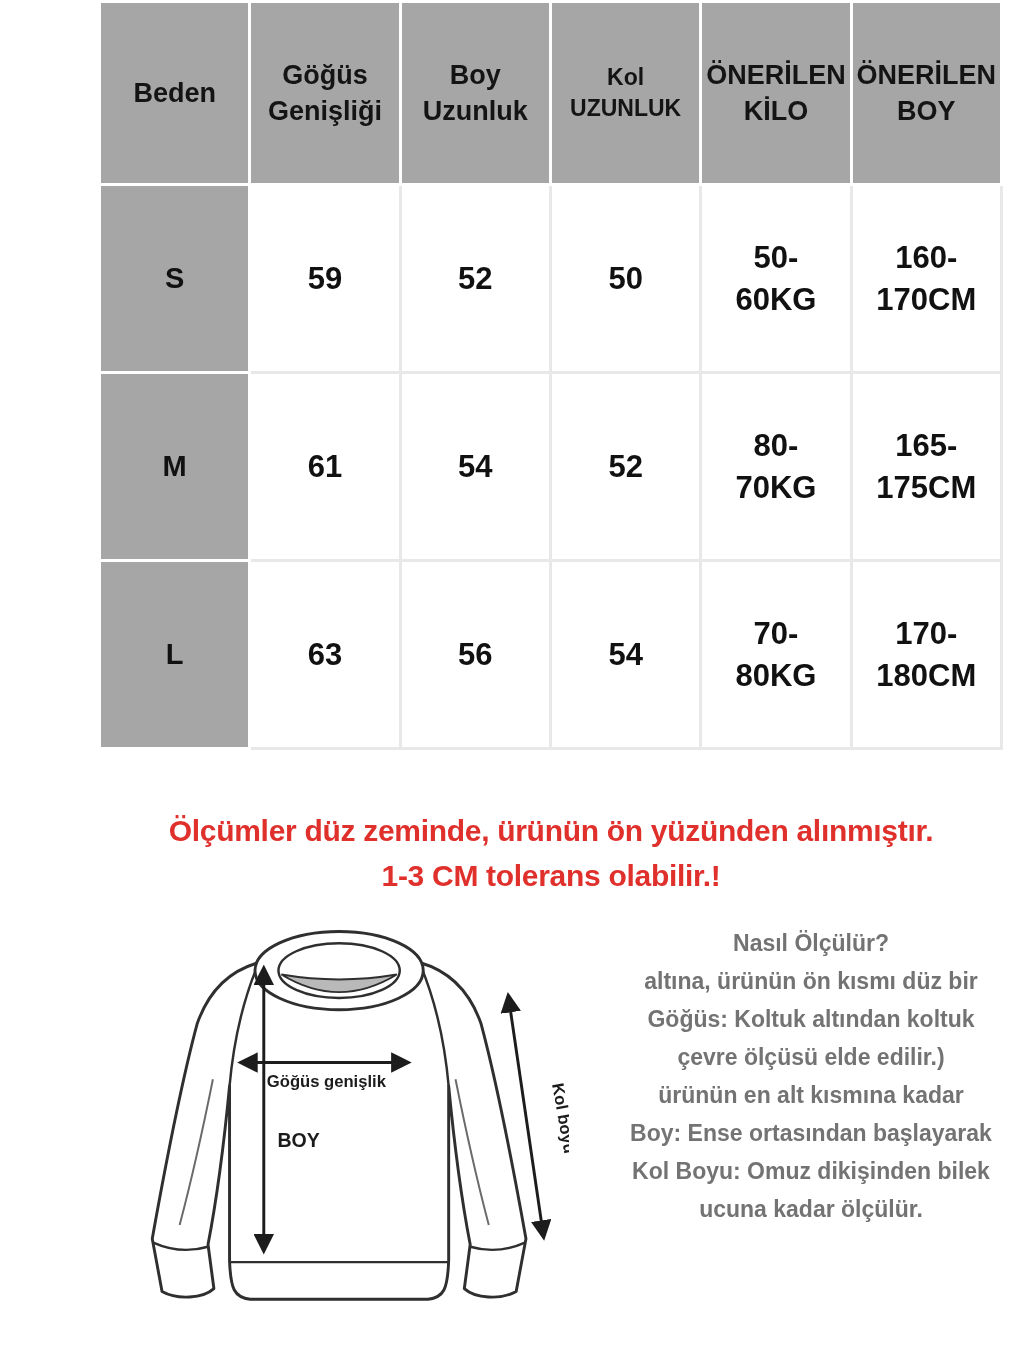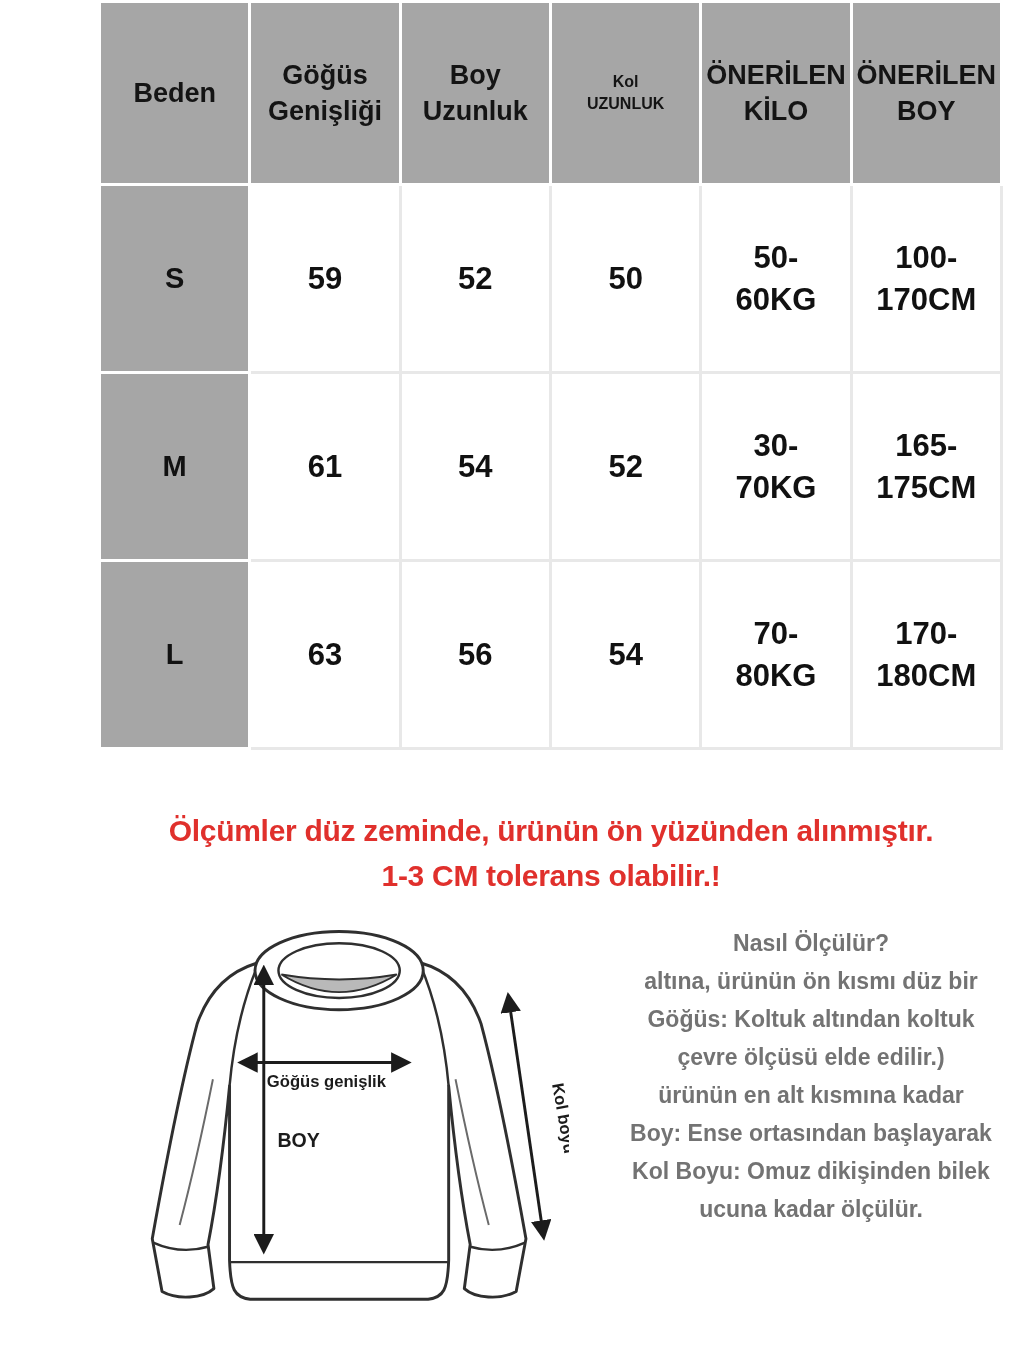--- a/index.html
+++ b/index.html
@@ -9,21 +9,21 @@
   }
 
   
   .size-table-wrap{position:absolute;left:57px;top:0;width:905px;}
   table.size-table{border-collapse:collapse;table-layout:fixed;width:100%;}
   .size-table th,.size-table td{
     text-align:center;vertical-align:middle;white-space:pre-line;
     border:3px solid #ffffff;padding:0;line-height:1.35;
   }
   .size-table th{background:#a6a6a6;height:180px;font-size:27px;color:#141414;}
-  .size-table th.small-hdr{font-size:16px;}
+  .size-table th.small-hdr{font-size:23px;}
   .size-table td{height:185px;font-size:31px;border:3px solid #e8e8e8;}
   .size-table td.size-col{background:#a6a6a6;font-size:29px;border:3px solid #ffffff;}
 
   
   .notice{
     position:absolute;left:0;top:808px;width:100%;text-align:center;
     color:#e0302c;font-size:30px;line-height:45px;letter-spacing:-0.3px;
   }
 
   
@@ -61,29 +61,29 @@
         </tr>
       </thead>
       <tbody>
         <tr>
           <td class="size-col">S</td>
           <td>59</td>
           <td>52</td>
           <td>50</td>
           <td>50-
 60KG</td>
-          <td>100-
+          <td>160-
 170CM</td>
         </tr>
         <tr>
           <td class="size-col">M</td>
           <td>61</td>
           <td>54</td>
           <td>52</td>
-          <td>30-
+          <td>80-
 70KG</td>
           <td>165-
 175CM</td>
         </tr>
         <tr>
           <td class="size-col">L</td>
           <td>63</td>
           <td>56</td>
           <td>54</td>
           <td>70-

